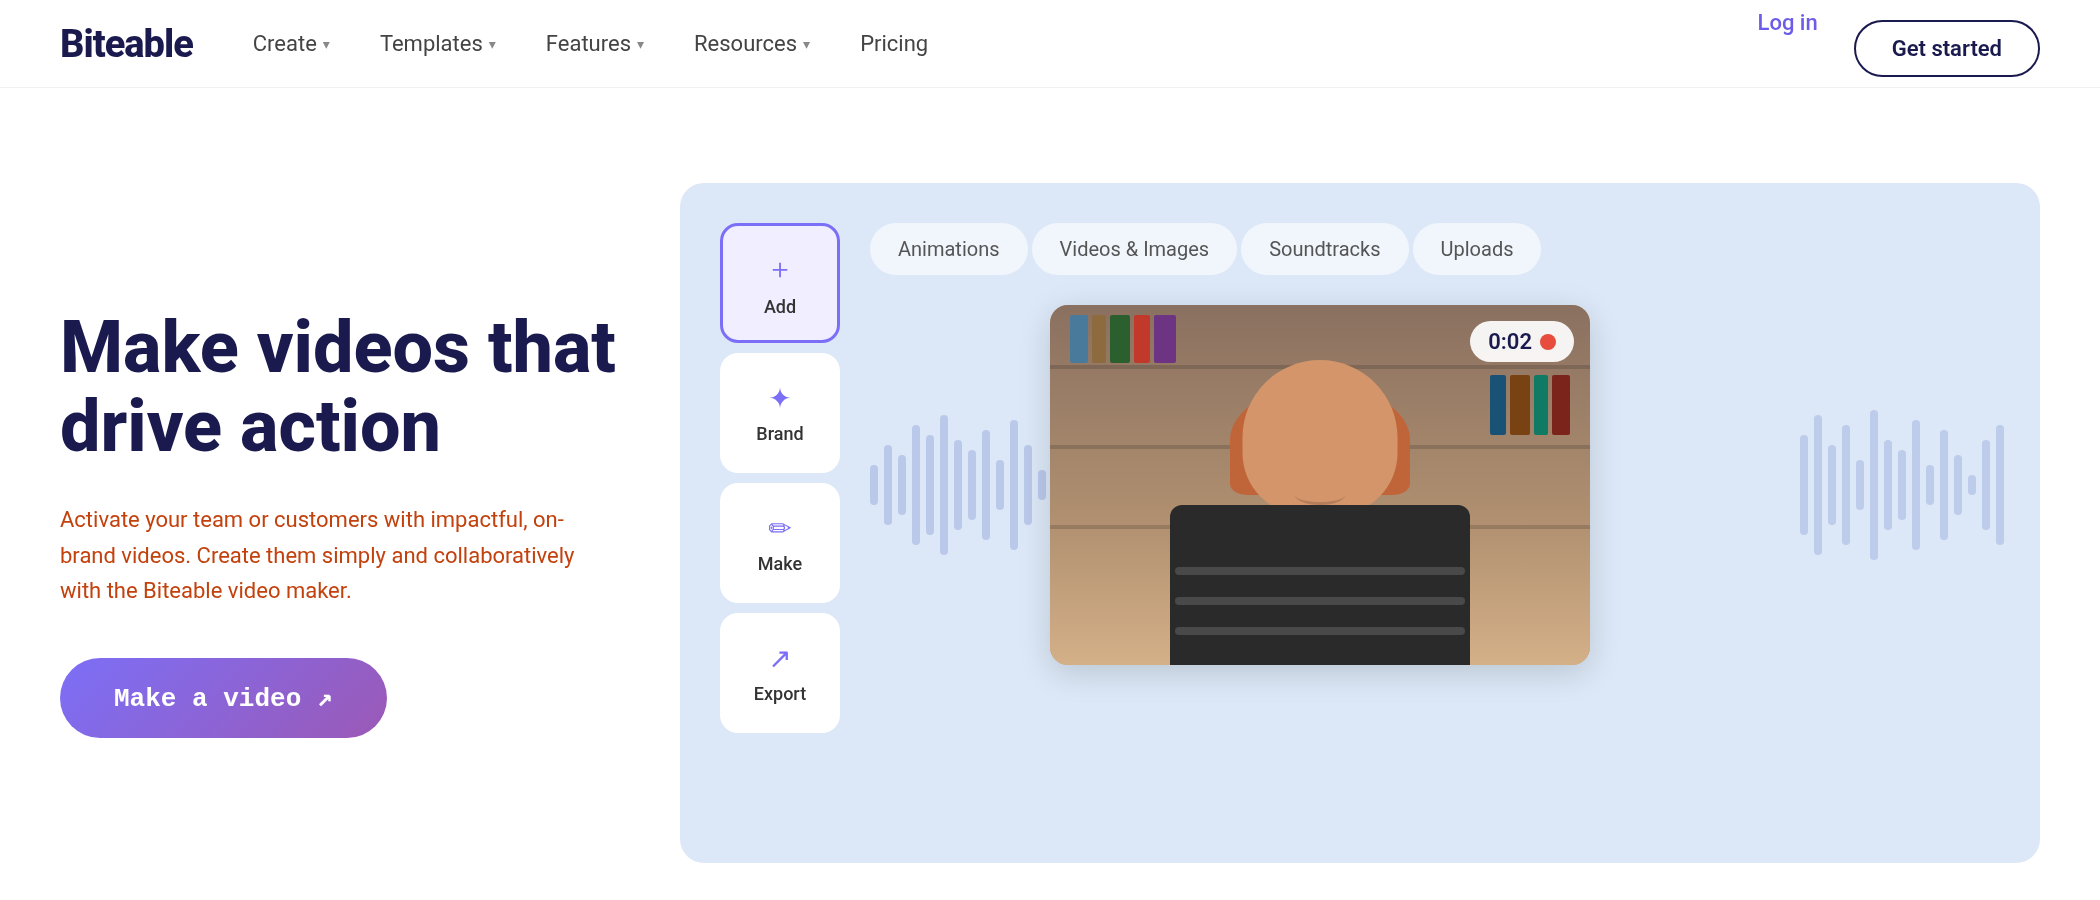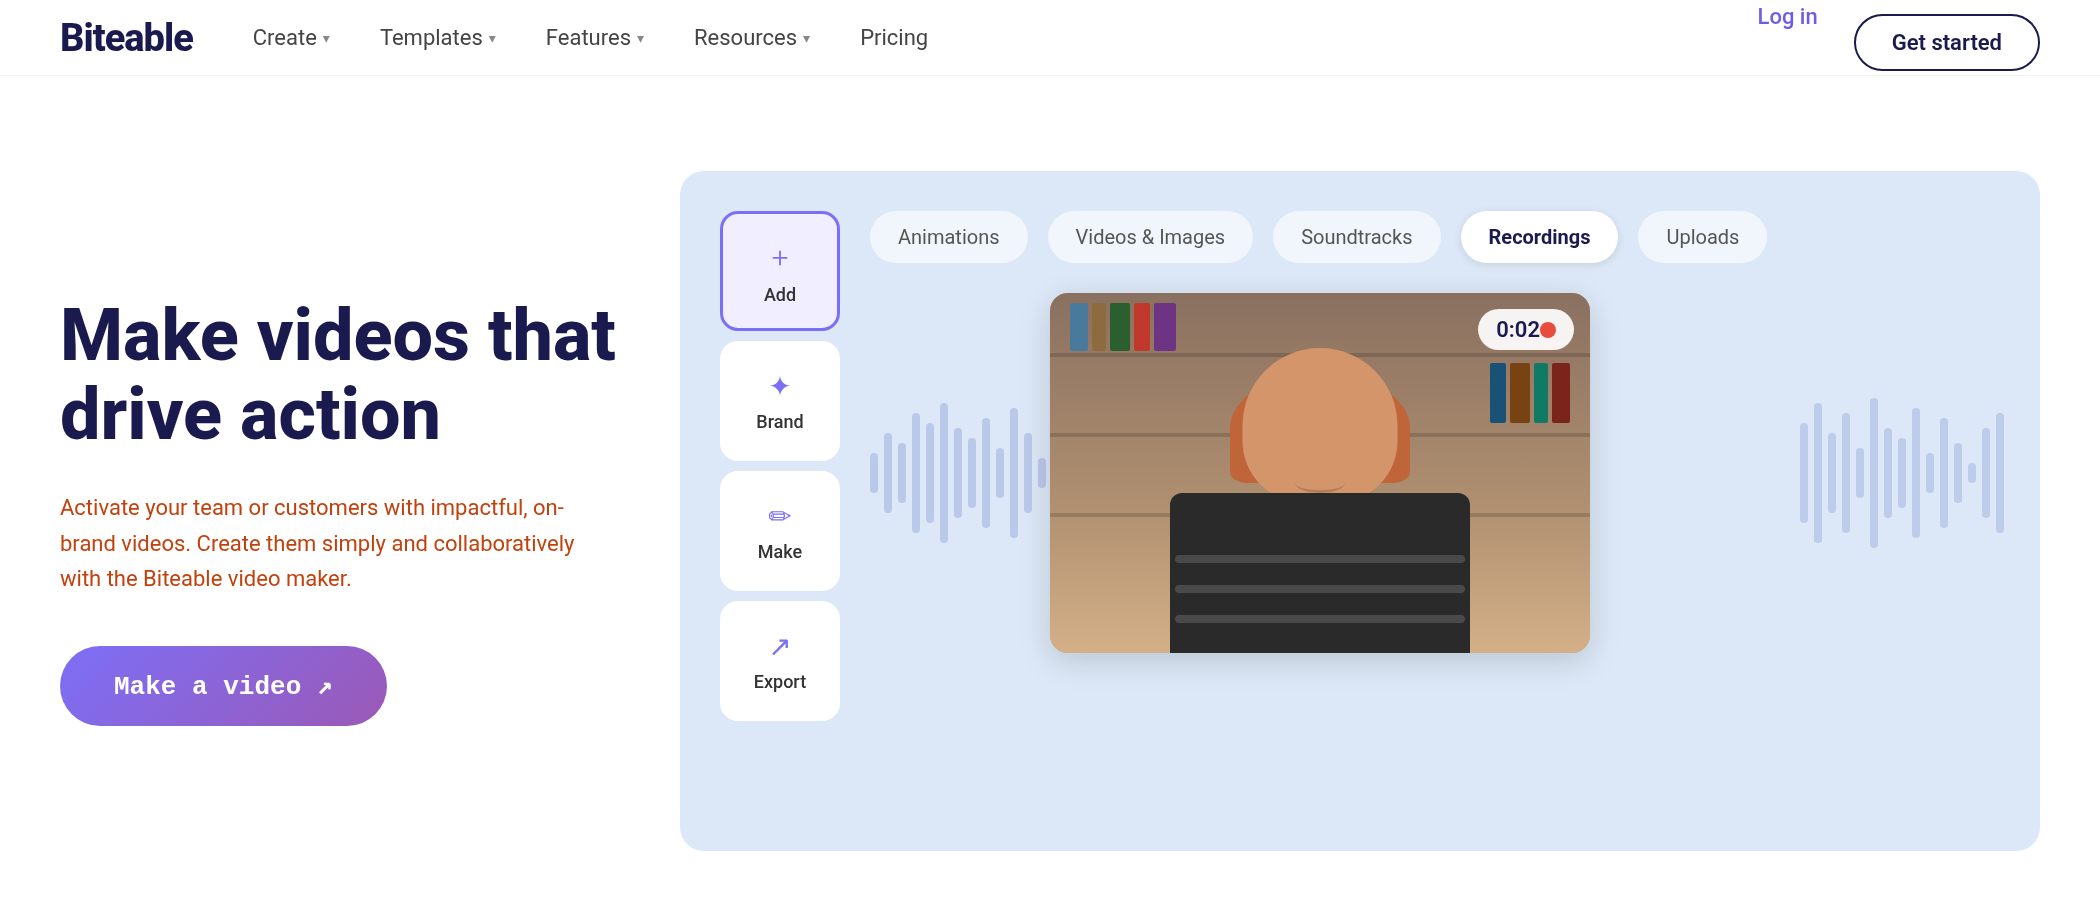--- a/index.html
+++ b/index.html
@@ -9,21 +9,21 @@
       width: 2100px;
       height: 900px;
       overflow: hidden;
     }
 
     
     nav {
       display: flex;
       align-items: center;
       padding: 0 60px;
-      height: 76px;
+      height: 88px;
       border-bottom: 1px solid #f0f0f0;
     }
     .logo {
       font-size: 38px;
       font-weight: 800;
       color: #1a1a4e;
       margin-right: 60px;
       letter-spacing: -1px;
     }
     .nav-links {
@@ -157,21 +157,21 @@
     .app-main {
       flex: 1;
       display: flex;
       flex-direction: column;
     }
 
     
     .tab-bar {
       display: flex;
       align-items: center;
-      gap: 20px;
+      gap: 4px;
       margin-bottom: 30px;
     }
     .tab-pill {
       padding: 14px 28px;
       border-radius: 50px;
       font-size: 20px;
       cursor: pointer;
       background: rgba(255,255,255,0.6);
       color: #555;
       font-weight: 400;
@@ -206,21 +206,21 @@
 
     .video-timer {
       position: absolute;
       top: 16px;
       right: 16px;
       background: rgba(255,255,255,0.92);
       border-radius: 24px;
       padding: 8px 18px;
       display: flex;
       align-items: center;
-      gap: 0;
+      gap: 8px;
       font-size: 22px;
       font-weight: 600;
       color: #1a1a4e;
     }
     .rec-dot {
       width: 16px;
       height: 16px;
       background: #e74c3c;
       border-radius: 50%;
     }
@@ -285,21 +285,20 @@
         <span>Export</span>
       </div>
     </div>
 
     <div class="app-main">
 
       <div class="tab-bar">
         <div class="tab-pill">Animations</div>
         <div class="tab-pill">Videos &amp; Images</div>
         <div class="tab-pill">Soundtracks</div>
-        <div class="tab-pill active">Recordings</div>
         <div class="tab-pill">Uploads</div>
       </div>
 
       <div class="app-content">
 
         <svg style="position:absolute;left:0;top:50%;transform:translateY(-50%);z-index:1;" width="200" height="200" viewBox="0 0 200 200">
           <g fill="rgba(100,120,200,0.28)">
             <rect x="0" y="80" width="8" height="40" rx="4"></rect>
             <rect x="14" y="60" width="8" height="80" rx="4"></rect>
             <rect x="28" y="70" width="8" height="60" rx="4"></rect>

